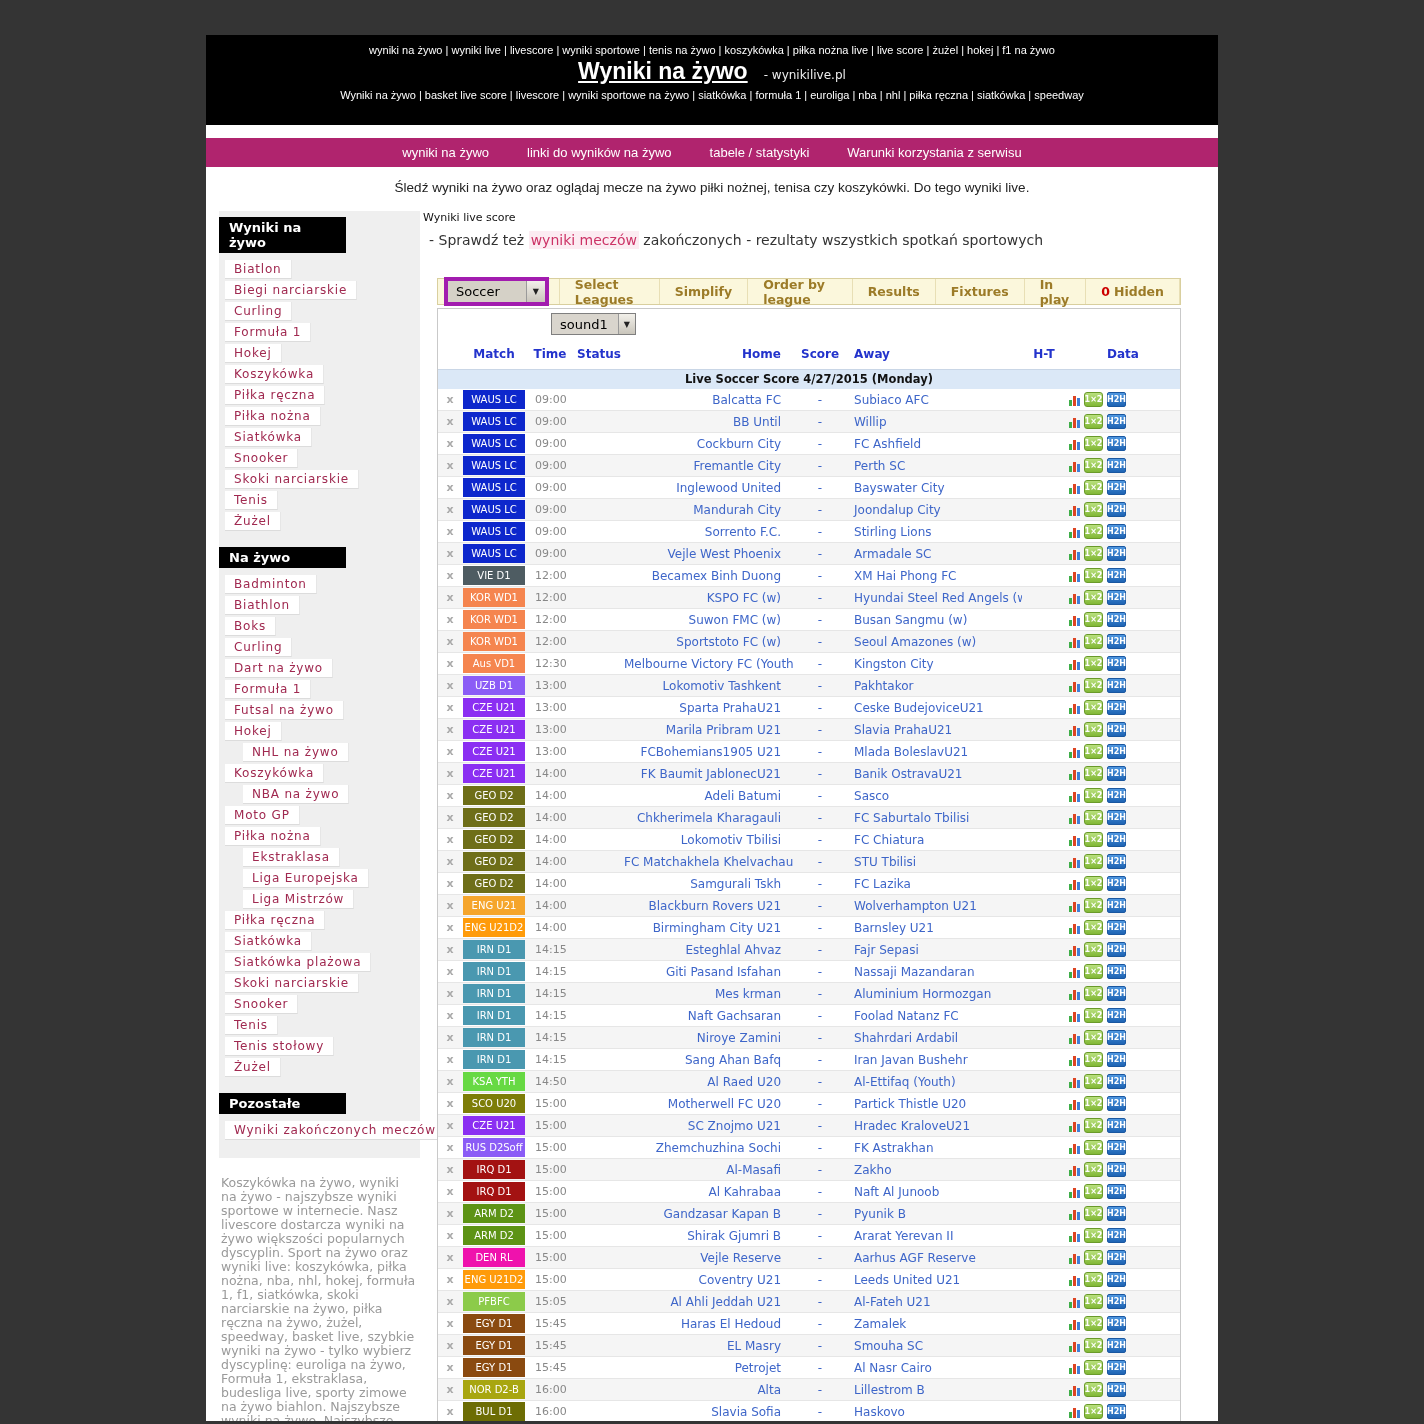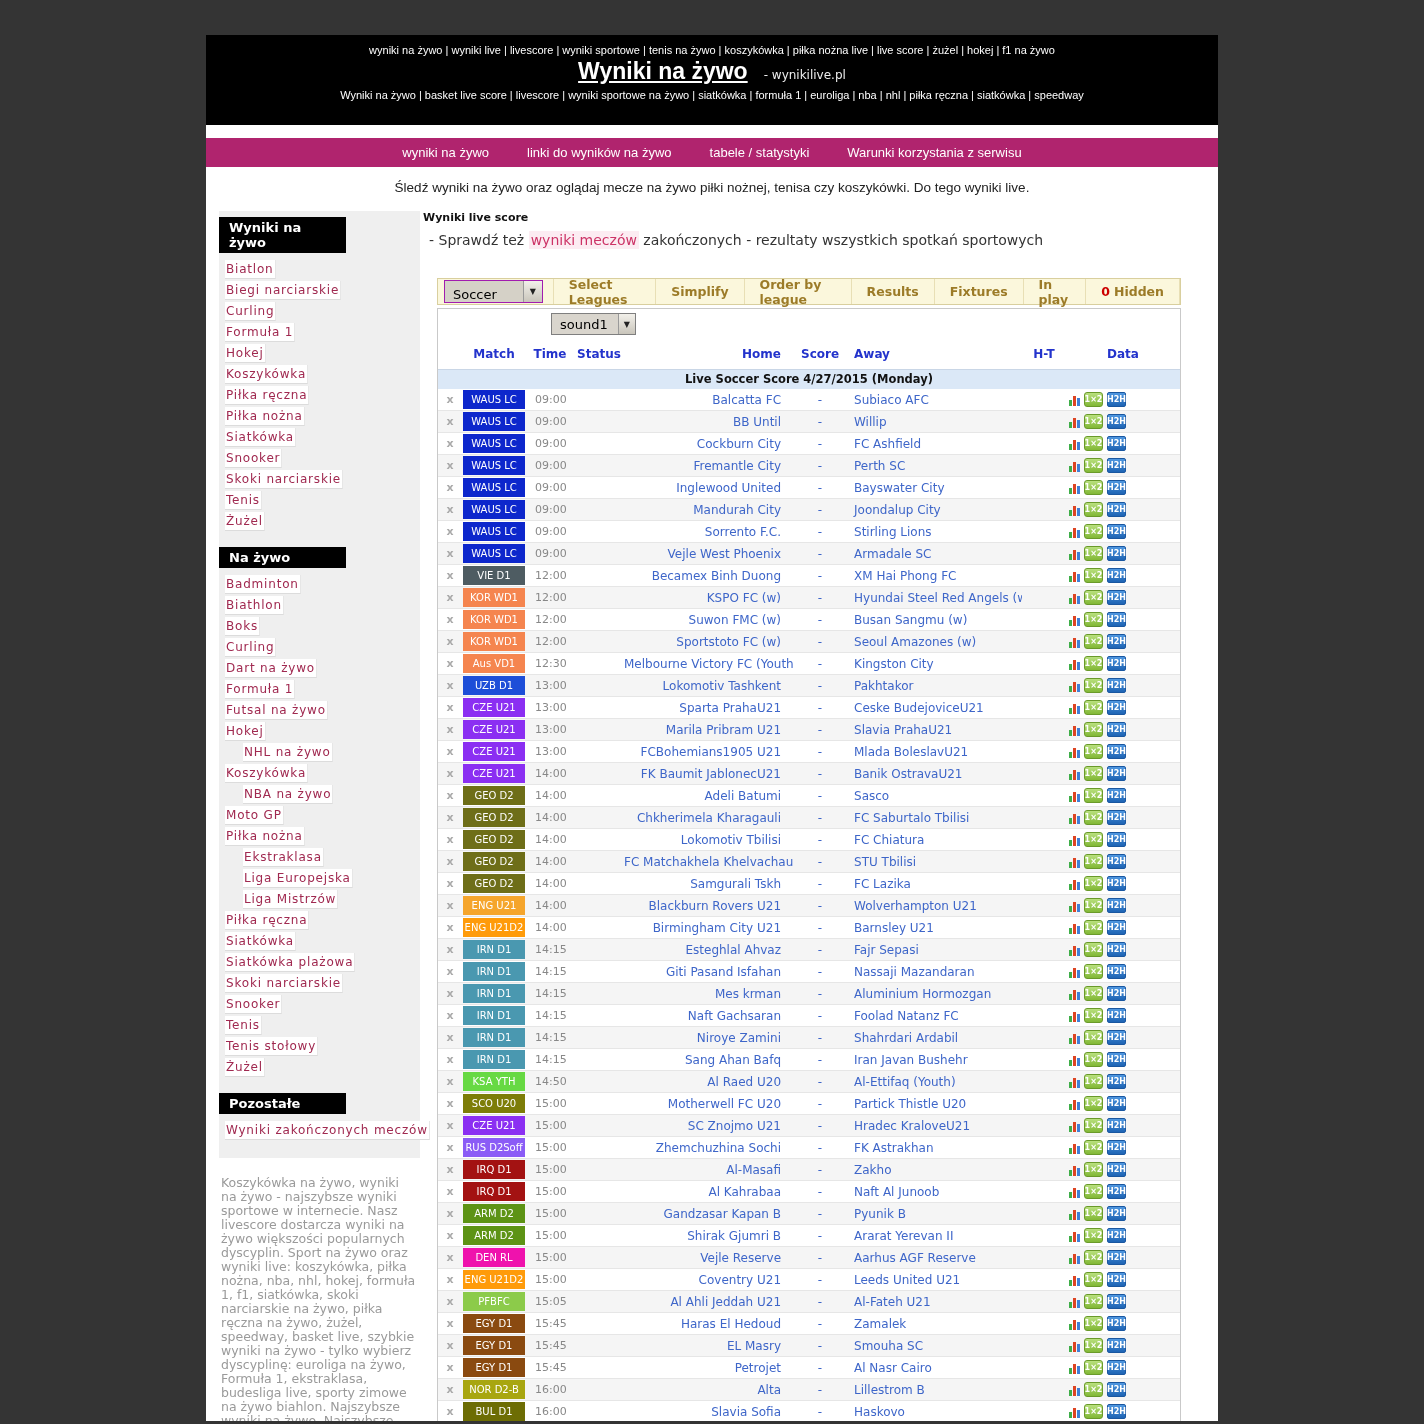--- a/index.html
+++ b/index.html
@@ -22,32 +22,32 @@
 
   .intro{text-align:center;font-size:13.5px;color:#222;margin-top:13px;font-family:"Liberation Sans",sans-serif}
 
   .cols{display:flex;margin-top:16px;padding-left:13px}
 
   
   .sidebar{width:201px;flex:none}
   .side-panel{background:#efefef;padding:6px 0 16px 0}
   .side-h{background:#000;color:#fff;font-weight:bold;font-size:13px;padding:3px 10px;width:127px;box-sizing:border-box;margin:0 0 7px 0}
   .side-h.mt{margin-top:16px}
-  .side-item{display:table;background:#fff;color:#a02950;font-size:12px;letter-spacing:0.8px;padding:2px 1px;margin:2px 0 2px 6px;border-bottom:1px solid #dcdcdc;border-right:1px solid #e6e6e6;cursor:pointer;white-space:nowrap}
+  .side-item{display:table;background:#fff;color:#a02950;font-size:12px;letter-spacing:0.8px;padding:2px 9px;margin:2px 0 2px 6px;border-bottom:1px solid #dcdcdc;border-right:1px solid #e6e6e6;cursor:pointer;white-space:nowrap}
   .side-item.ind{margin-left:24px}
   .side-text{color:#9a9a9a;font-size:12.5px;line-height:1.12;padding:18px 4px 0 2px}
 
   
   .main{margin-left:3px;width:792px}
-  .m-heading{font-size:11px;font-weight:bold;color:#111;margin:0 0 8px 0}
+  .m-heading{font-size:11px;font-weight:normal;color:#111;margin:0 0 8px 0}
   .m-sub{font-size:14px;color:#333;margin:0 0 8px 6px}
   .m-sub .lnk{color:#cc3366;background:#fcecf2;padding:1px 2px}
 
   .toolbar{margin:30px 0 3px 14px;width:744px;box-sizing:border-box;background:#fbf7dc;border:1px solid #d9cf9e;height:27px;display:flex;align-items:center}
-  .fake-select{background:#d5d1c7;border:1px solid #a21caf;height:21px;display:flex;align-items:flex-end;margin:0 10px 0 6px;cursor:pointer}
+  .fake-select{background:#d5d1c7;border:4px solid #a21caf;height:21px;display:flex;align-items:center;margin:0 10px 0 6px;cursor:pointer}
   .fs-label{font-size:13px;color:#000;padding:0 26px 0 8px}
   .fs-arrow{width:18px;height:100%;border-left:1px solid #9a9a9a;background:linear-gradient(#f2f0ea,#c9c5bb);display:flex;align-items:center;justify-content:center;font-size:8px;color:#222}
   .tb-btn{font-size:12.5px;font-weight:bold;color:#9c7b28;padding:0 15px;border-right:1px solid #e8dfb5;height:100%;display:flex;align-items:center;cursor:pointer}
   .tb-btn:first-of-type{border-left:1px solid #e8dfb5}
   .tb-hidden{font-size:12.5px;font-weight:bold;color:#9c7b28;padding:0 15px;border-right:1px solid #e8dfb5;height:100%;display:flex;align-items:center;gap:4px;cursor:pointer}
   .tb-hidden .cnt{color:#cc0000}
 
   .table{margin-left:14px;width:744px;box-sizing:border-box;border:1px solid #c9c9c9;background:#fff}
   .sound-row{padding:4px 0 4px 113px}
   .sound-select{display:inline-flex;background:#d9d5cd;border:1px solid #7f7f7f;height:20px;align-items:center;cursor:pointer}
@@ -466,21 +466,21 @@
                   <i style="background: rgb(221, 68, 34); height: 10px;"></i>
                   <i style="background: rgb(63, 127, 214); height: 8px;"></i>
                 </span>
                 <span class="ic-1x2">1×2</span>
                 <span class="ic-h2h">H2H</span>
               </span>
             </div>
             <div class="trow mrow alt">
               <span class="c-x">x</span>
               <span class="c-badge">
-                <span class="badge" style="background: #1d4ed8;">UZB D1</span>
+                <span class="badge" style="background: #8b5cf6;">UZB D1</span>
               </span>
               <span class="c-time">13:00</span>
               <span class="c-status"></span>
               <a class="c-home">Lokomotiv Tashkent</a>
               <span class="c-score">-</span>
               <a class="c-away">Pakhtakor</a>
               <span class="c-ht"></span>
               <span class="c-data">
                 <span class="ic-stats">
                   <i style="background: rgb(63, 174, 73); height: 6px;"></i>

